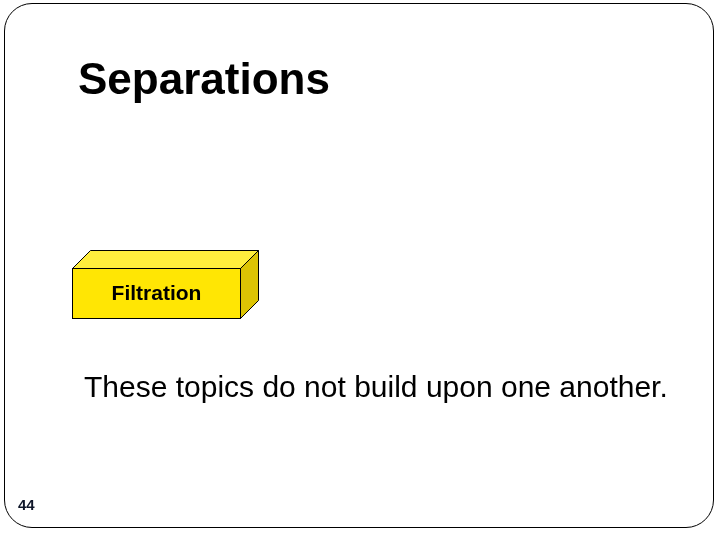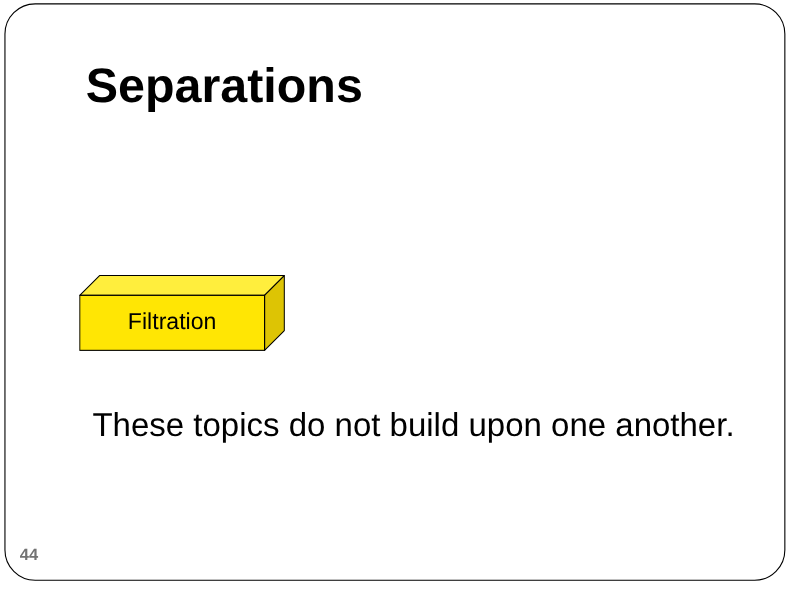--- a/index.html
+++ b/index.html
@@ -35,20 +35,21 @@
     line-height: 1.0;
     color: #000000;
     letter-spacing: 0px;
     white-space: nowrap;
   }
   .box3d {
     position: absolute;
     top: 250px;
     width: 187px;
     height: 69px;
+    font-weight: bold;
   }
   .box3d svg {
     position: absolute;
     left: 0;
     top: 0;
     display: block;
   }
   .box3d .box-label {
     position: absolute;
     left: 0px;
@@ -73,21 +74,21 @@
     color: #000000;
     white-space: nowrap;
     text-align: center;
   }
   .page-number {
     position: absolute;
     left: 18px;
     top: 496px;
     font-size: 15px;
     font-weight: bold;
-    color: #737373;
+    color: #0f172a;
   }
 </style>
 </head>
 <body>
 
 <div class="stage">
 
   <div class="slide-border"></div>
 
   <div class="slide-title">Separations</div>

